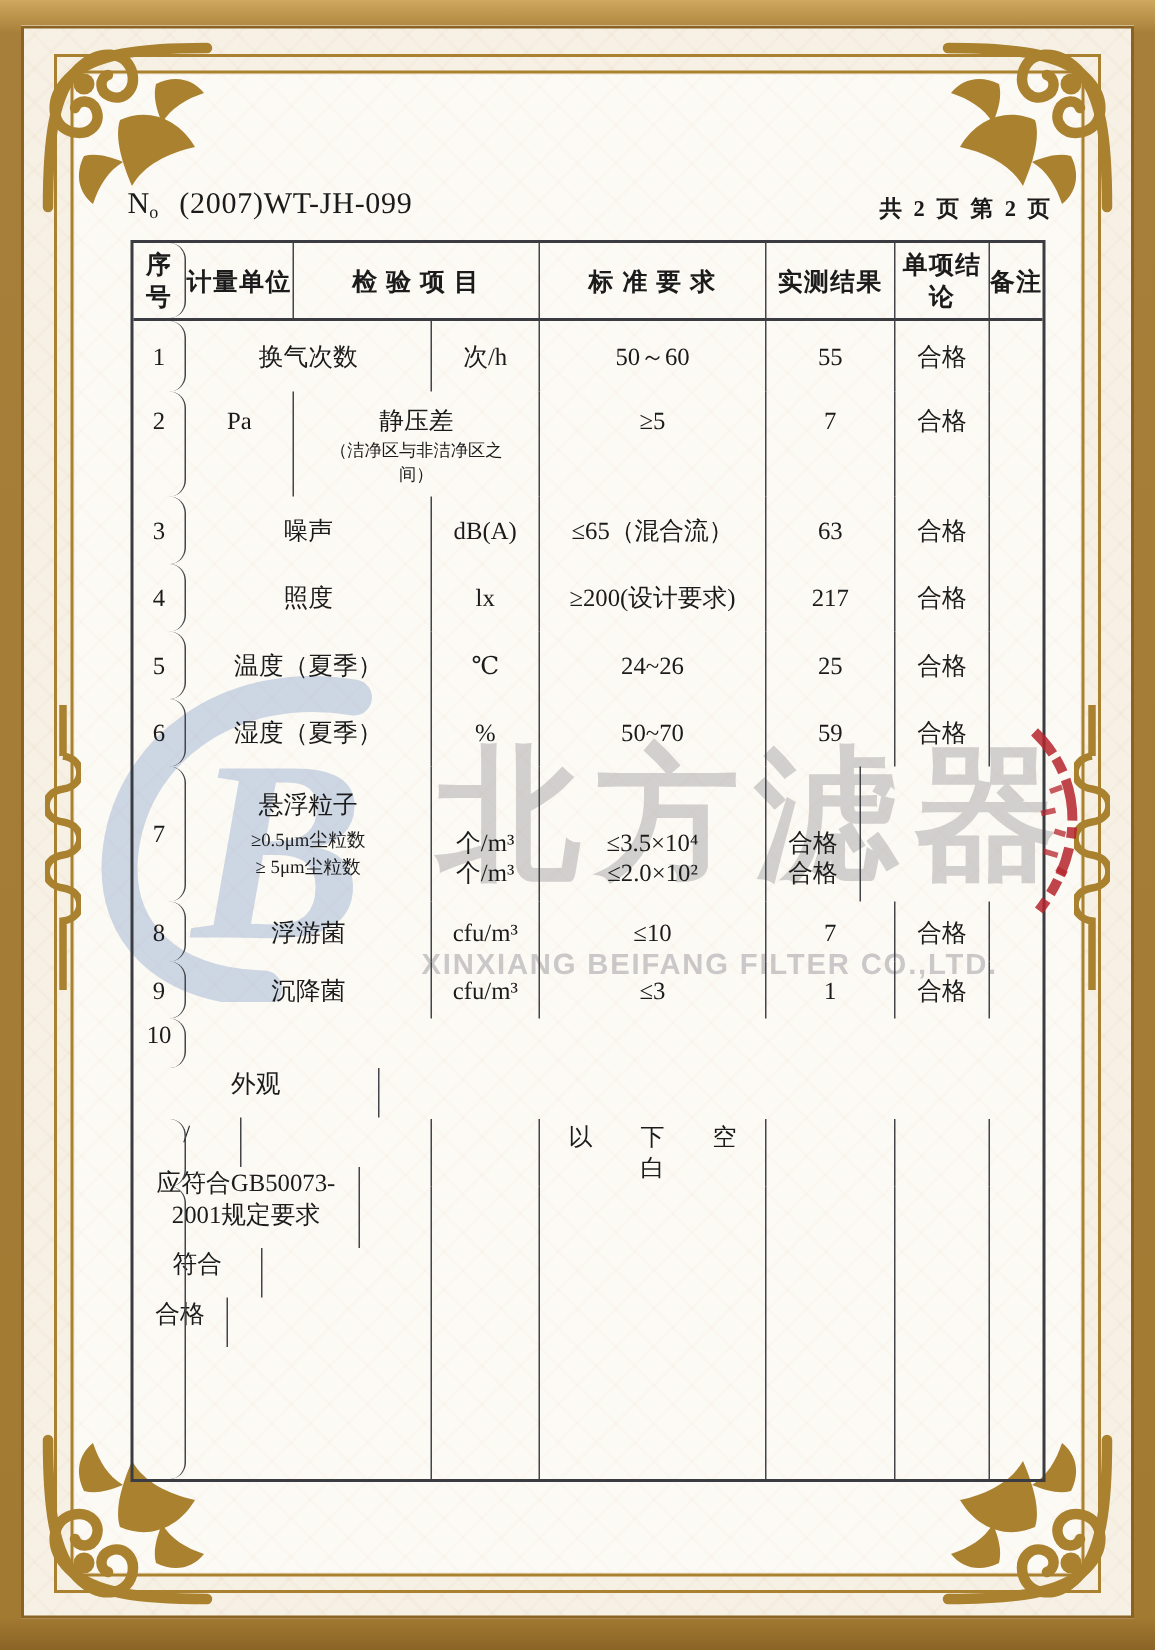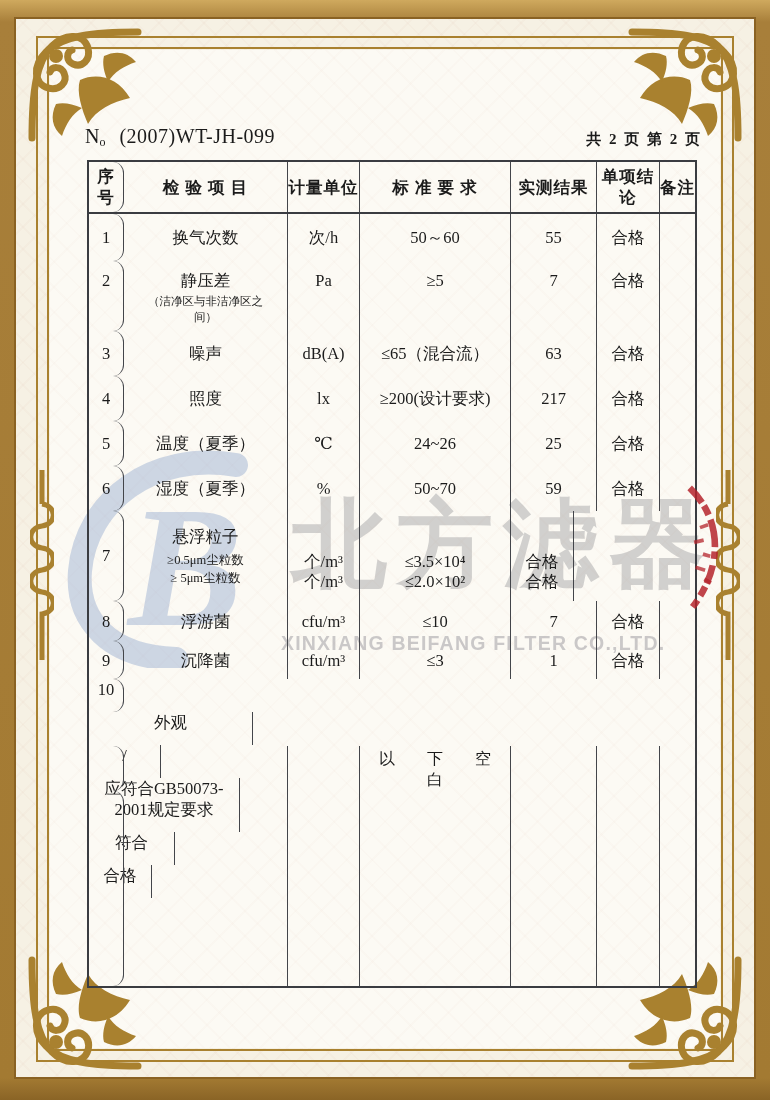--- a/index.html
+++ b/index.html
@@ -170,22 +170,22 @@
 </svg>
 
 <div class="docno">
   <span>N</span><span class="subo">o</span><span class="num">(2007)WT-JH-099</span>
 </div>
 <div class="pageinfo">共 2 页 第 2 页</div>
 
 <div class="insp-table">
   <div class="thead">
     <div class="th c0">序号</div>
+    <div class="th c2">计量单位</div>
     <div class="th c1">检 验 项 目</div>
-    <div class="th c2">计量单位</div>
     <div class="th c3">标 准 要 求</div>
     <div class="th c4">实测结果</div>
     <div class="th c5">单项结论</div>
     <div class="th c6">备注</div>
   </div>
   <div class="tbody">
 
     <div class="tr r1">
       <div class="td c0">
           <span>1</span>
@@ -205,27 +205,27 @@
       <div class="td c5">
           <span>合格</span>
         </div>
       <div class="td c6"></div>
     </div>
 
     <div class="tr r2">
       <div class="td c0">
           <span>2</span>
         </div>
+      <div class="td c2">
+          <span>Pa</span>
+        </div>
       <div class="td c1">
         <span>静压差</span>
         <span class="note">（洁净区与非洁净区之间）</span>
       </div>
-      <div class="td c2">
-          <span>Pa</span>
-        </div>
       <div class="td c3">
           <span>≥5</span>
         </div>
       <div class="td c4">
           <span>7</span>
         </div>
       <div class="td c5">
           <span>合格</span>
         </div>
       <div class="td c6"></div>

